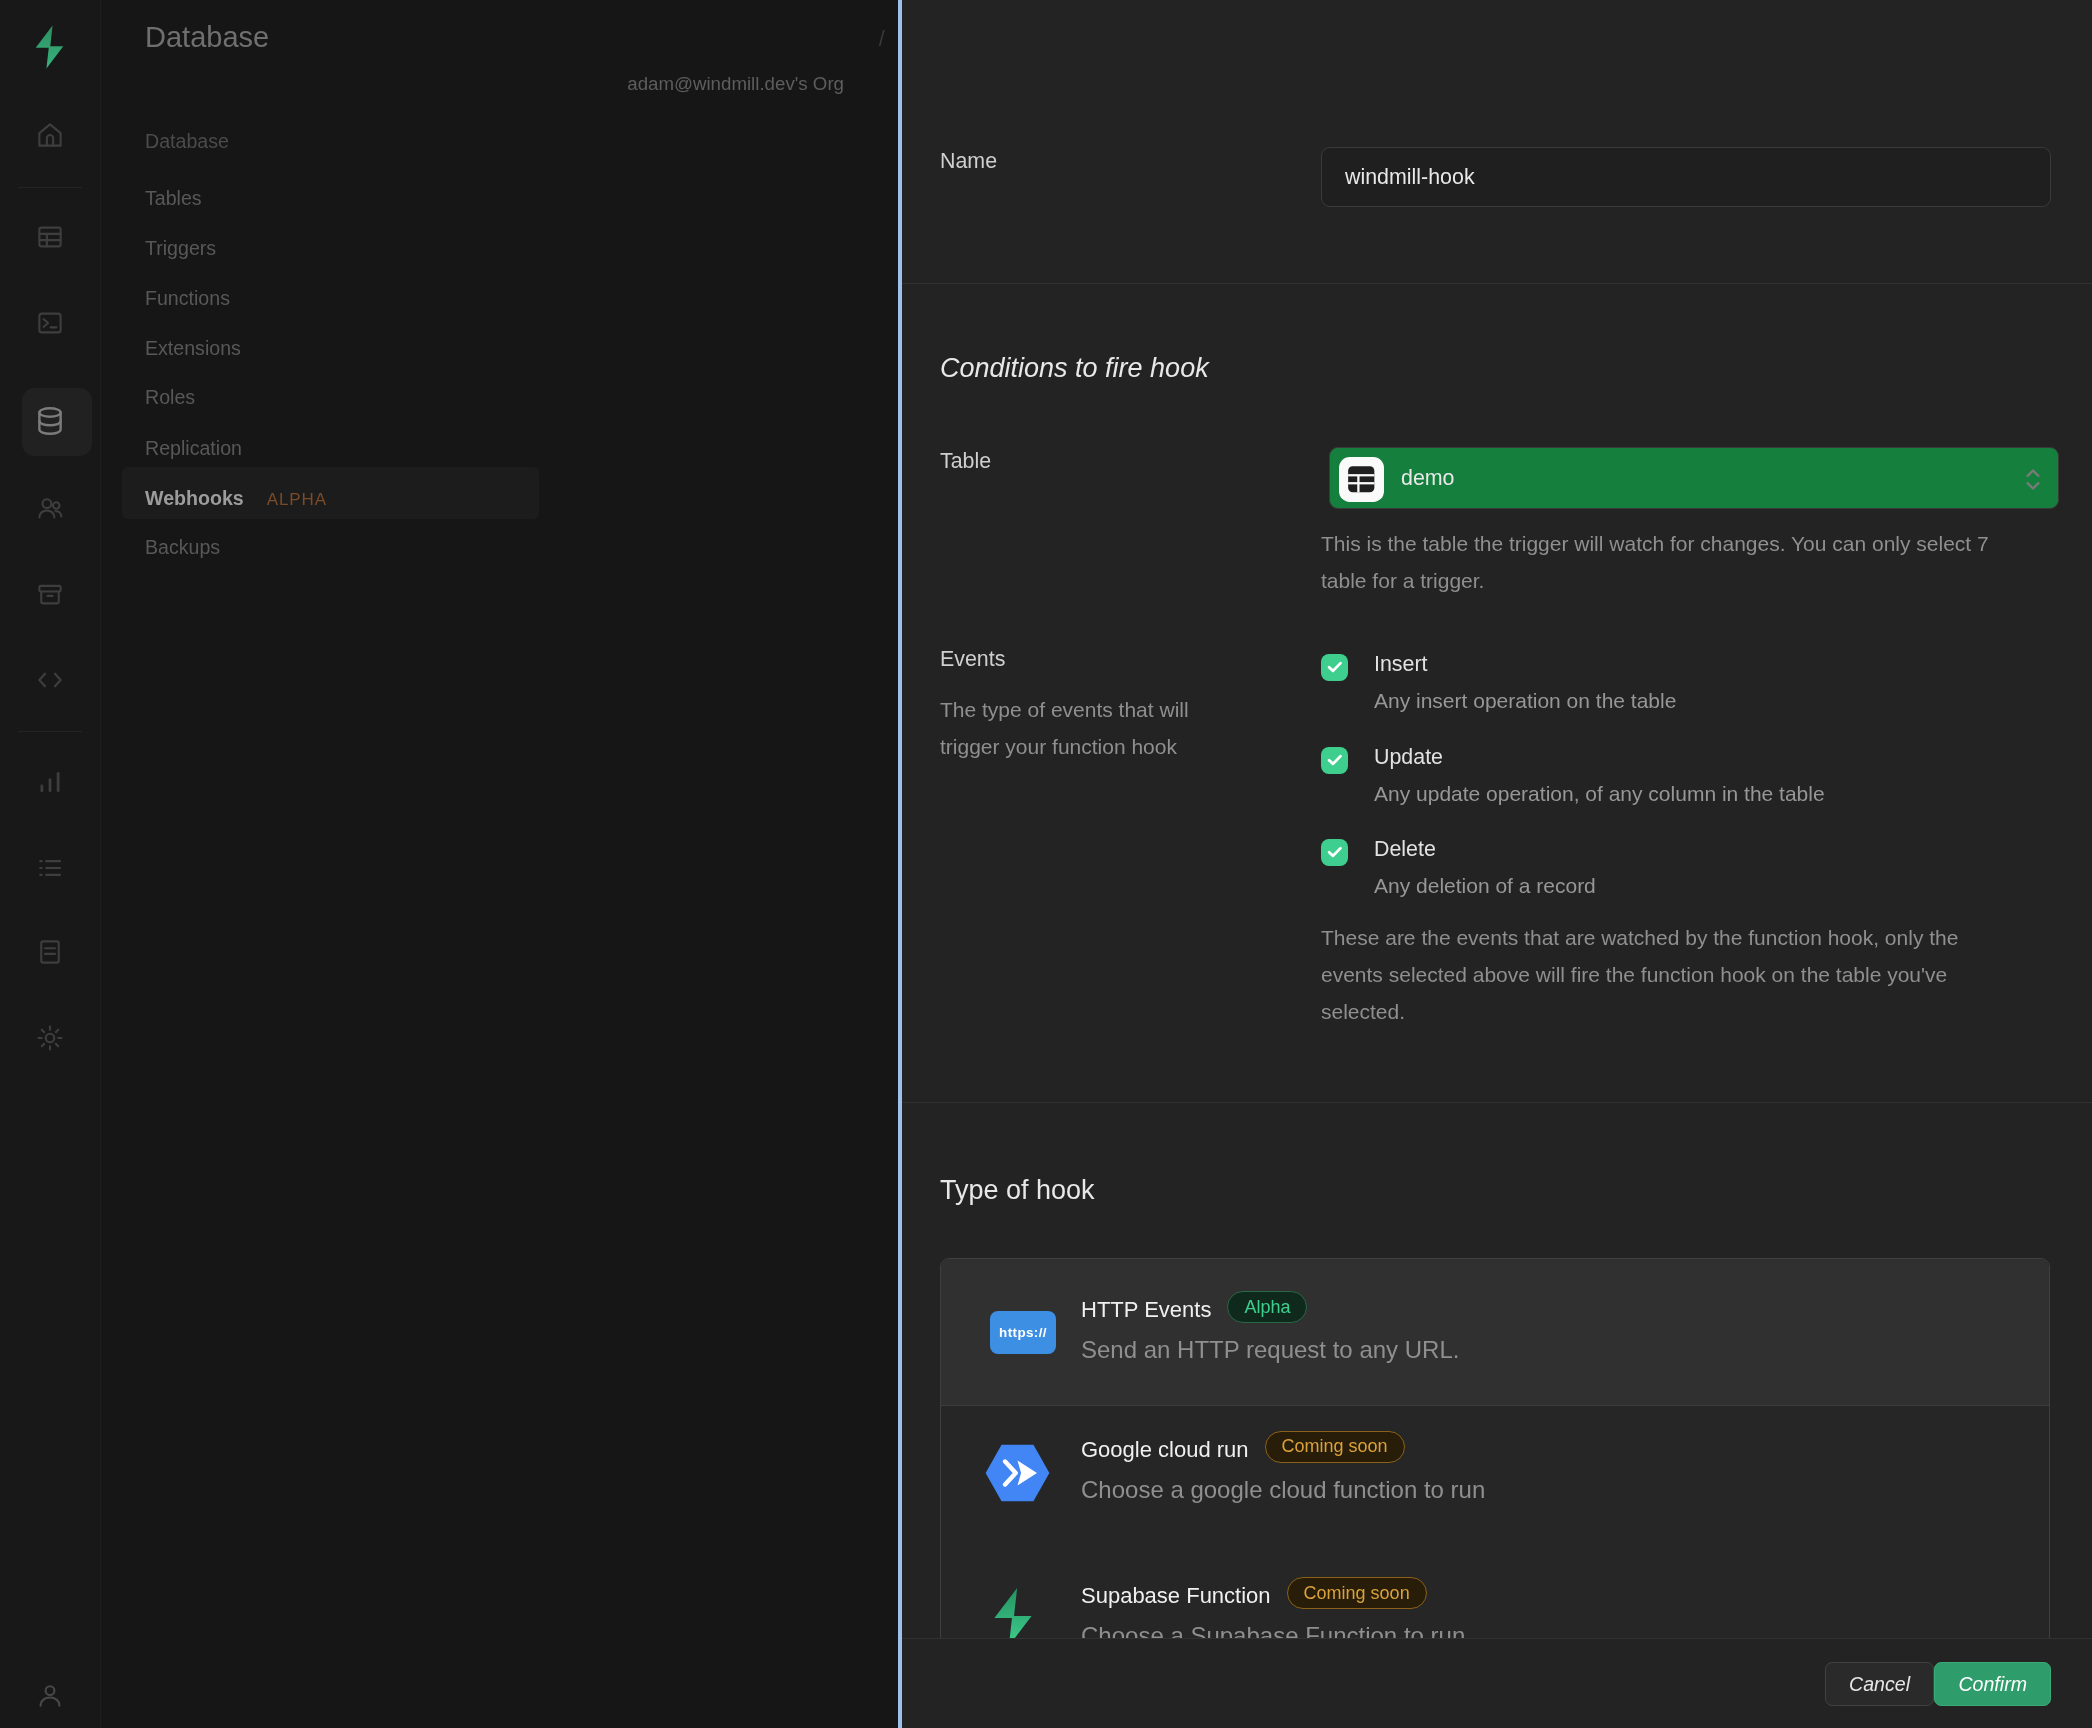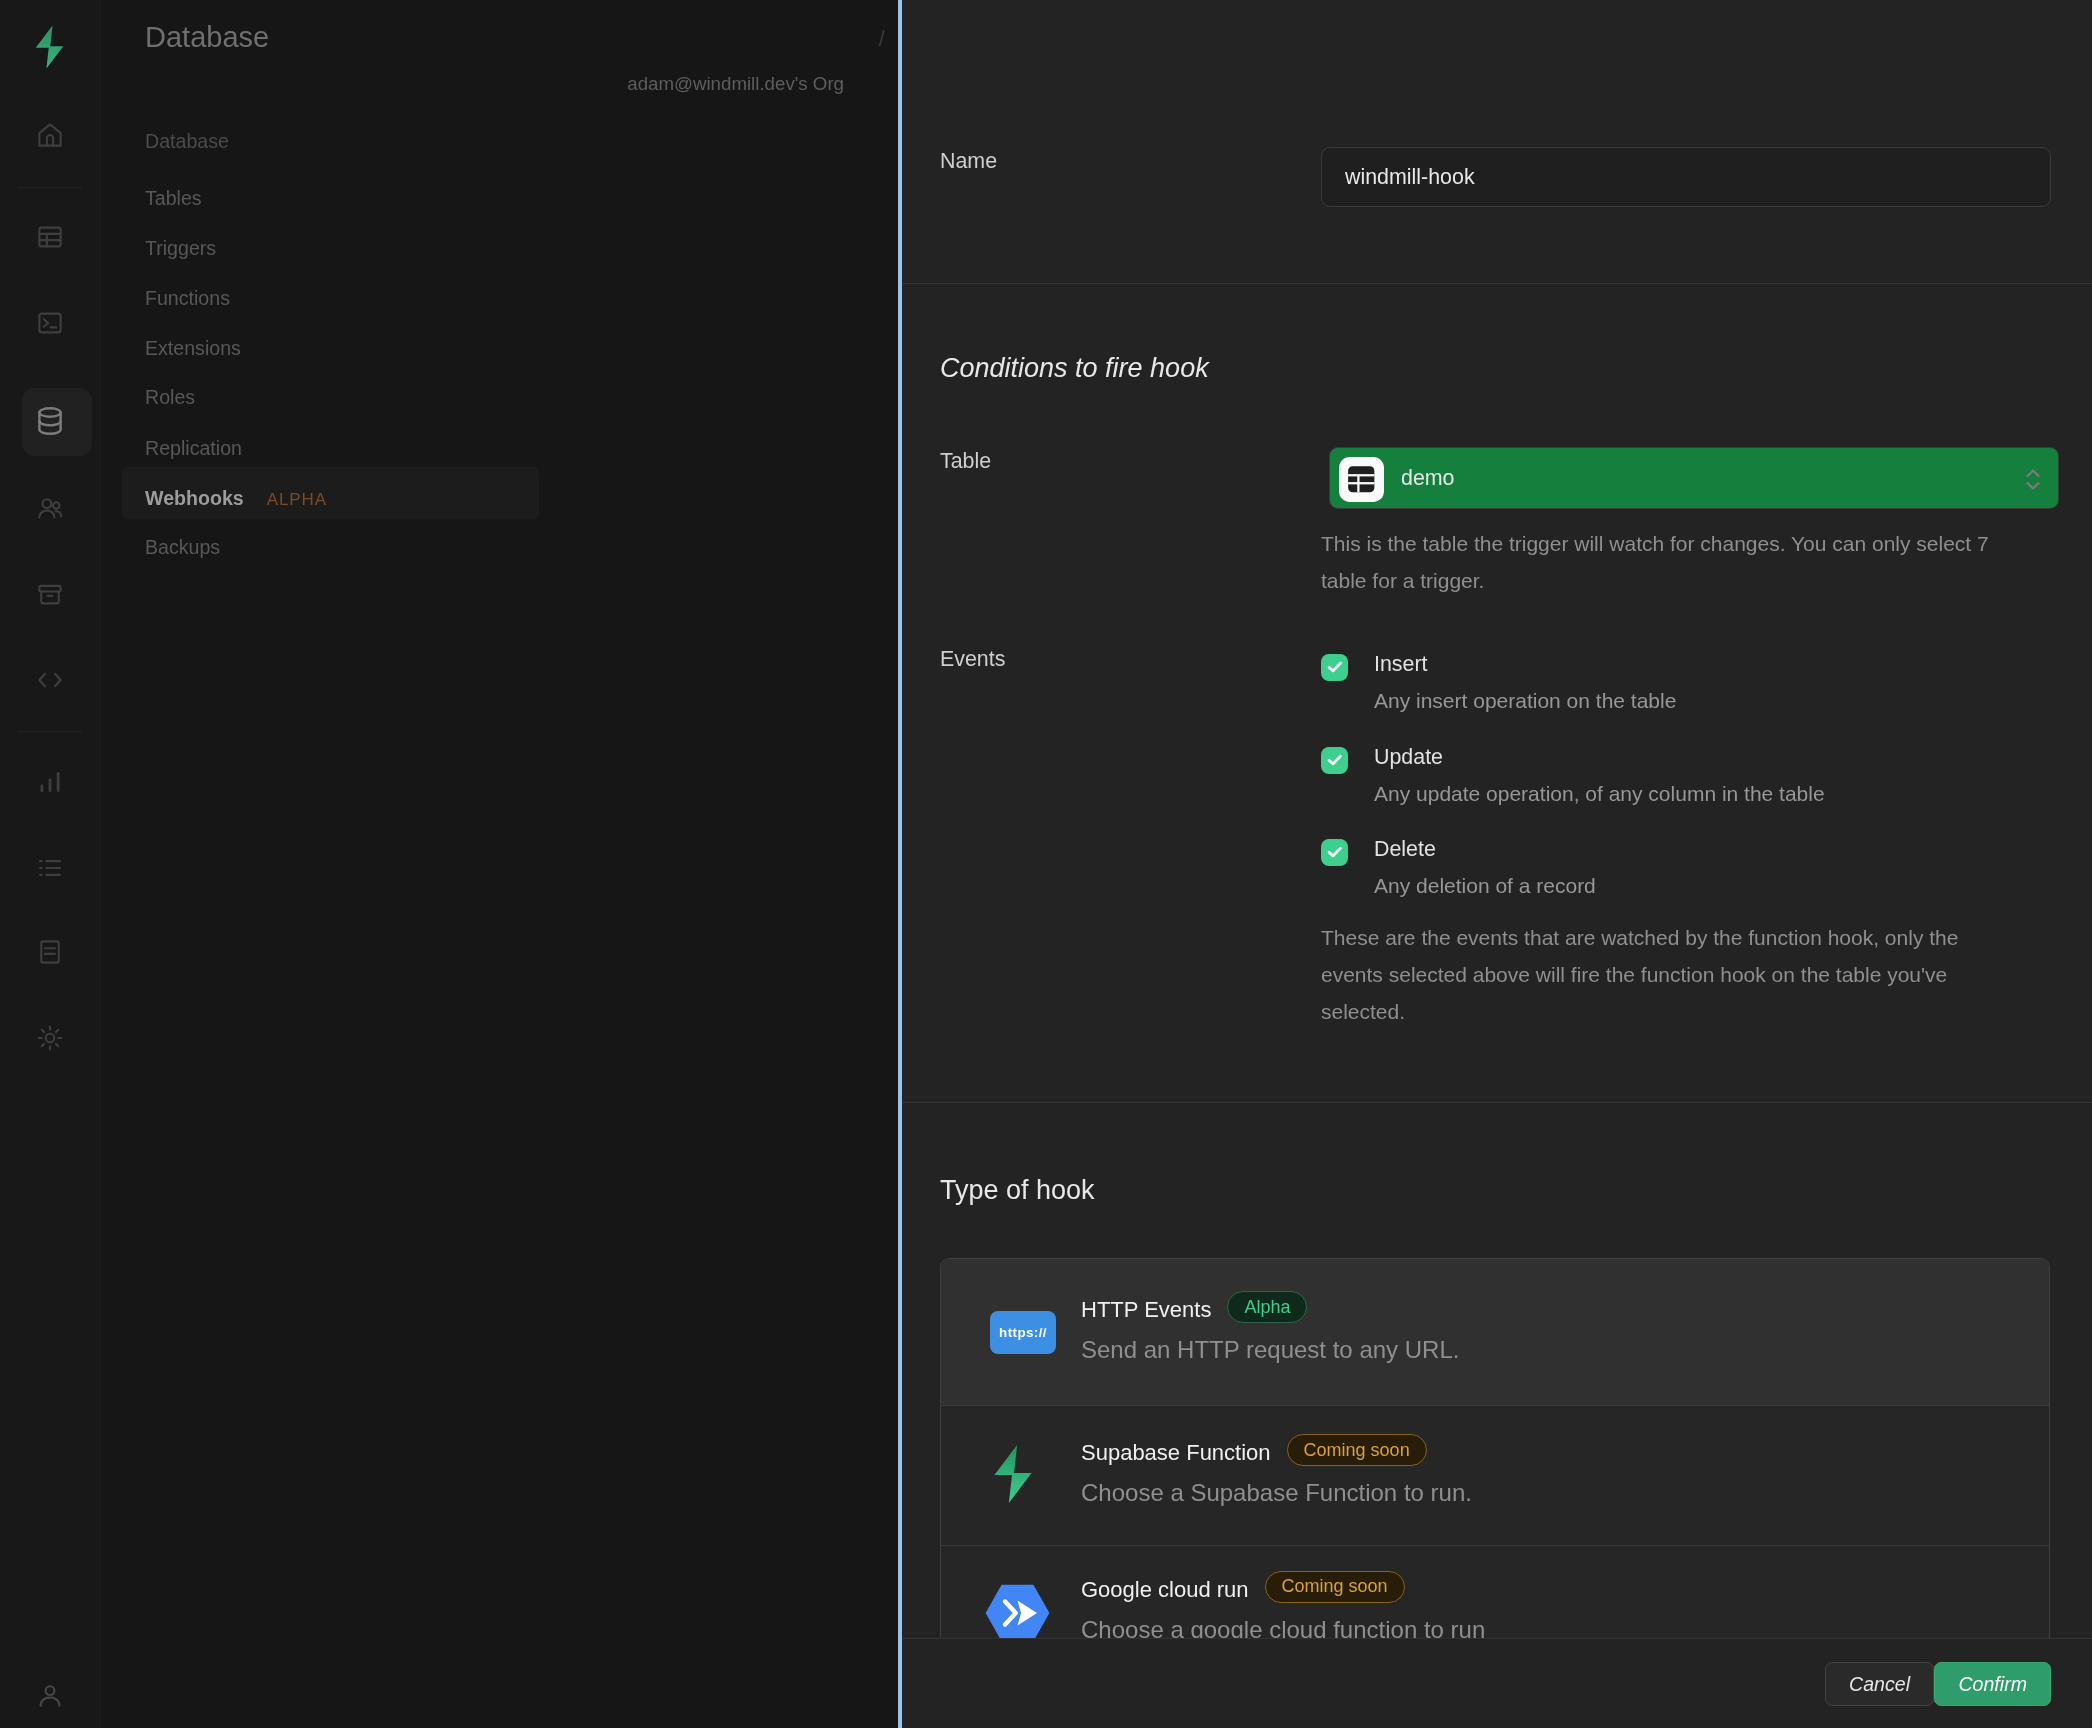--- a/index.html
+++ b/index.html
@@ -230,20 +230,21 @@
       <div class="sel-sorter">
         <svg width="18" height="27" viewBox="0 0 20 30" fill="none" stroke="currentColor" stroke-width="2.5" stroke-linecap="round" stroke-linejoin="round">
           <polyline points="4,11 10,5 16,11"></polyline>
             <polyline points="4,19 10,25 16,19"></polyline>
         </svg>
       </div>
     </div>
     <div class="help" style="left:419px;top:242px;width:704px;">This is the table the trigger will watch for changes. You can only select 7 table for a trigger.</div>
 
     <div class="field-label" style="top:364px;">Events</div>
+    <div class="help" style="left:38px;top:408px;width:312px;">The type of events that will trigger your function hook</div>
 
     <div class="chk-group" style="top:369px;">
       <div class="chk">
         <svg width="19.6" height="19.6" viewBox="0 0 24 24" fill="none" stroke="#fff" stroke-width="3.4" stroke-linecap="round" stroke-linejoin="round">
             <polyline points="5,12.5 9.8,17 19,7.5"></polyline>
           </svg>
       </div>
       <div class="chk-label">Insert</div>
       <div class="chk-desc">Any insert operation on the table</div>
     </div>
@@ -273,54 +274,54 @@
     <div class="section-heading" style="top:73px;">Type of hook</div>
 
     <div class="hook-box">
 
       <div class="hook-row selected" style="height:146px;border-bottom:0.9px solid #3d3d3d;">
         <div class="http-chip">https://</div>
         <div class="hook-title" style="top:36px;">
           <span>HTTP Events</span><span class="badge green">Alpha</span>
         </div>
         <div class="hook-desc" style="top:77px;">Send an HTTP request to any URL.</div>
+      </div>
+
+      <div class="hook-row" style="height:143px;">
+        <div class="gc-icn">
+          <svg width="71" height="62" viewBox="0 0 80 70">
+            <polygon points="22,3 58,3 76,35 58,67 22,67 4,35" fill="#4285f4"></polygon>
+            <path d="M26 22 L38 35 L26 48" fill="none" stroke="#fff" stroke-width="5" stroke-linecap="round" stroke-linejoin="round"></path>
+            <polygon points="40,21 62,35 40,49 44,35" fill="#fff"></polygon>
+          </svg>
+        </div>
+        <div class="hook-title" style="top:28.5px;">
+          <span>Google cloud run</span><span class="badge orange">Coming soon</span>
+        </div>
+        <div class="hook-desc" style="top:70px;">Choose a google cloud function to run</div>
       </div>
 
       <div class="hook-row" style="height:139px;border-bottom:0.9px solid #383838;">
         <div class="sb-bolt">
           <svg width="52" height="62" viewBox="0 0 50 60">
             <defs>
                 <linearGradient id="gr" x1="0" y1="0" x2="0" y2="1">
               <stop offset="0" stop-color="#249361"></stop>
                   <stop offset="1" stop-color="#3ecf8e"></stop>
             </linearGradient>
               </defs>
             <path d="M29 2 L7 31 H24 L21 58 L43 29 H26 Z" fill="url(#gr)"></path>
           </svg>
         </div>
         <div class="hook-title" style="top:32px;">
           <span>Supabase Function</span><span class="badge orange">Coming soon</span>
         </div>
         <div class="hook-desc" style="top:73px;">Choose a Supabase Function to run.</div>
       </div>
 
-      <div class="hook-row" style="height:143px;">
-        <div class="gc-icn">
-          <svg width="71" height="62" viewBox="0 0 80 70">
-            <polygon points="22,3 58,3 76,35 58,67 22,67 4,35" fill="#4285f4"></polygon>
-            <path d="M26 22 L38 35 L26 48" fill="none" stroke="#fff" stroke-width="5" stroke-linecap="round" stroke-linejoin="round"></path>
-            <polygon points="40,21 62,35 40,49 44,35" fill="#fff"></polygon>
-          </svg>
-        </div>
-        <div class="hook-title" style="top:28.5px;">
-          <span>Google cloud run</span><span class="badge orange">Coming soon</span>
-        </div>
-        <div class="hook-desc" style="top:70px;">Choose a google cloud function to run</div>
-      </div>
-
     </div>
   </div>
 
   <div class="panel-footer">
     <button class="btn btn-cancel">Cancel</button>
     <button class="btn btn-confirm">Confirm</button>
   </div>
 
 </div>
 

